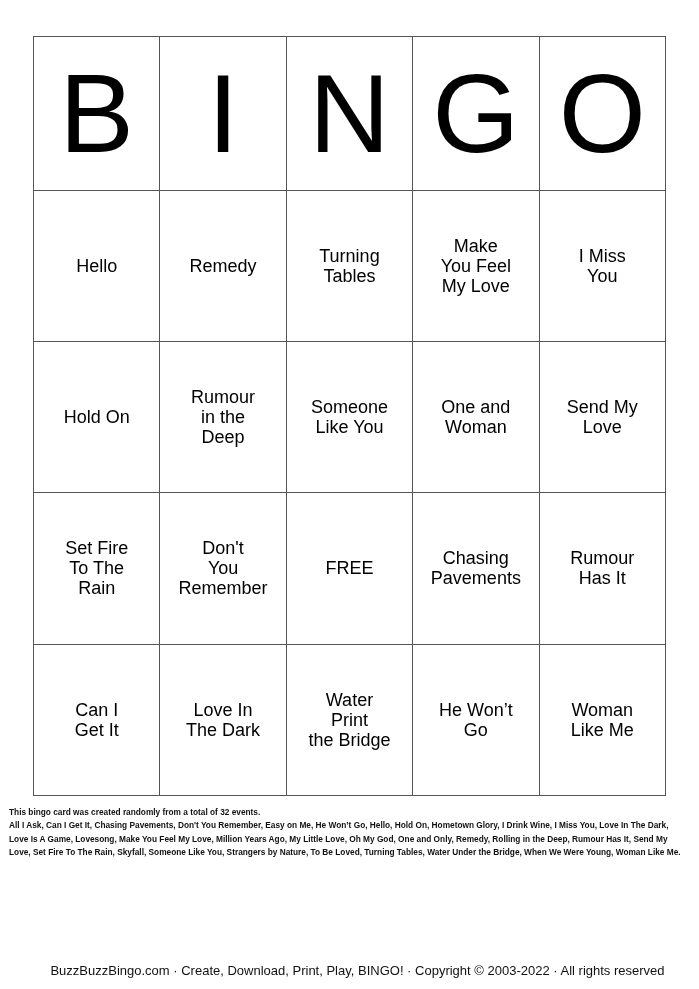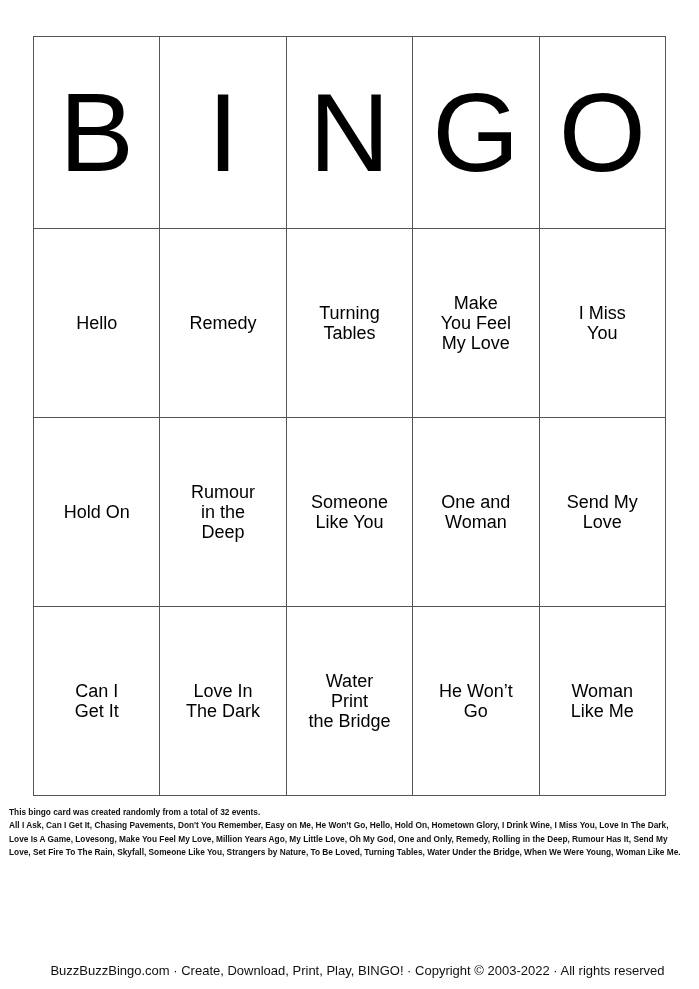--- a/index.html
+++ b/index.html
@@ -92,20 +92,33 @@
 in the
 Deep</td>
     <td>Someone
 Like You</td>
     <td>One and
 Woman</td>
     <td>Send My
 Love</td>
   </tr>
   <tr class="row">
+    <td>Set Fire
+To The
+Rain</td>
+    <td>Don't
+You
+Remember</td>
+    <td>FREE</td>
+    <td>Chasing
+Pavements</td>
+    <td>Rumour
+Has It</td>
+  </tr>
+  <tr class="row">
     <td>Can I
 Get It</td>
     <td>Love In
 The Dark</td>
     <td>Water
 Print
 the Bridge</td>
     <td>He Won’t
 Go</td>
     <td>Woman

